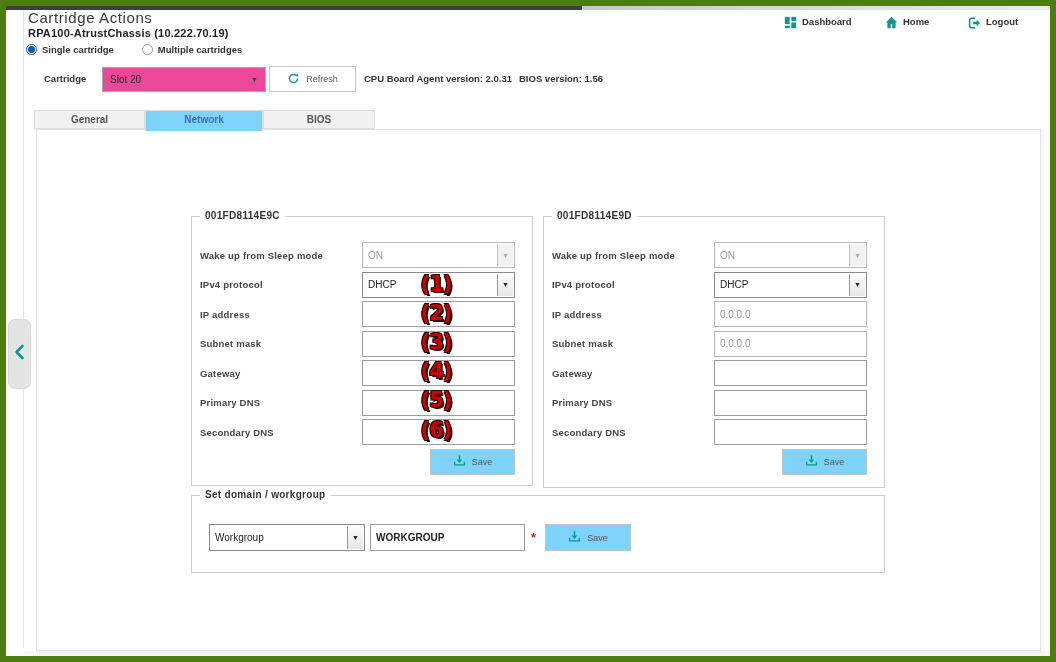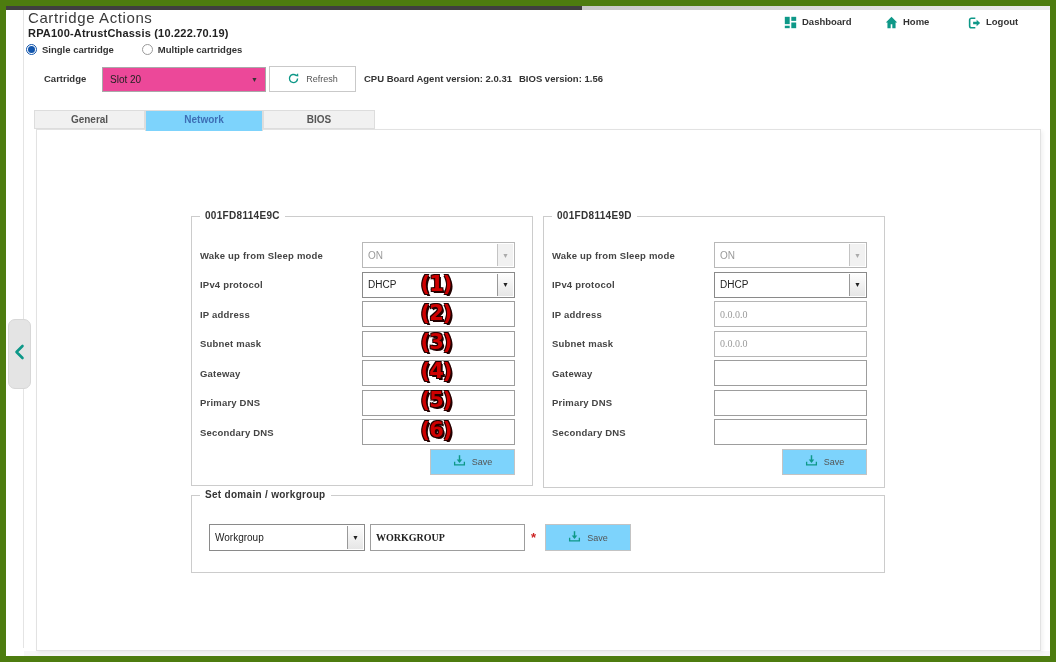--- a/index.html
+++ b/index.html
@@ -71,21 +71,21 @@
 
   .fselect { position:relative; width:154px; height:26px; border:1px solid #8a8a8a; background:#fff;
              display:flex; align-items:center; font-size:10px; color:#222; cursor:pointer; }
   .fselect .stext { padding-left:5px; }
   .fselect .arrowbox { position:absolute; right:1px; top:1px; bottom:1px; width:16px; background:linear-gradient(#fdfdfd,#e6e6e6);
                        border-left:1px solid #999; display:flex; align-items:center; justify-content:center; font-size:7px; color:#222; }
   .fselect.disabled { border-color:#b8b8b8; color:#9a9a9a; cursor:default; }
   .fselect.disabled .arrowbox { color:#aaa; border-left-color:#c4c4c4; background:#f1f1f1; }
 
   .ftext { width:154px; height:26px; border:1px solid #9d9d9d; background:#fff; font-size:10px; padding:0 5px;
-           color:#222; font-family:Liberation Serif, serif; }
+           color:#222; font-family:Liberation Sans, sans-serif; }
   .ftext.muted { color:#9a9a9a; border-color:#b5b5b5; }
 
   .save-row { display:flex; justify-content:flex-end; margin-top:3px; }
   .save-btn { width:85px; height:26px; background:#7dd3fc; border:1px solid #c3c3c3; display:flex; align-items:center;
               justify-content:center; gap:6px; font-size:9px; color:#555; cursor:pointer; }
 
   
   .domain-row { display:flex; align-items:center; padding:28px 0 0 17px; }
   .domain-row .fselect { width:156px; height:27px; }
   .domain-row .ftext { width:155px; height:27px; margin-left:5px; font-weight:bold; }

